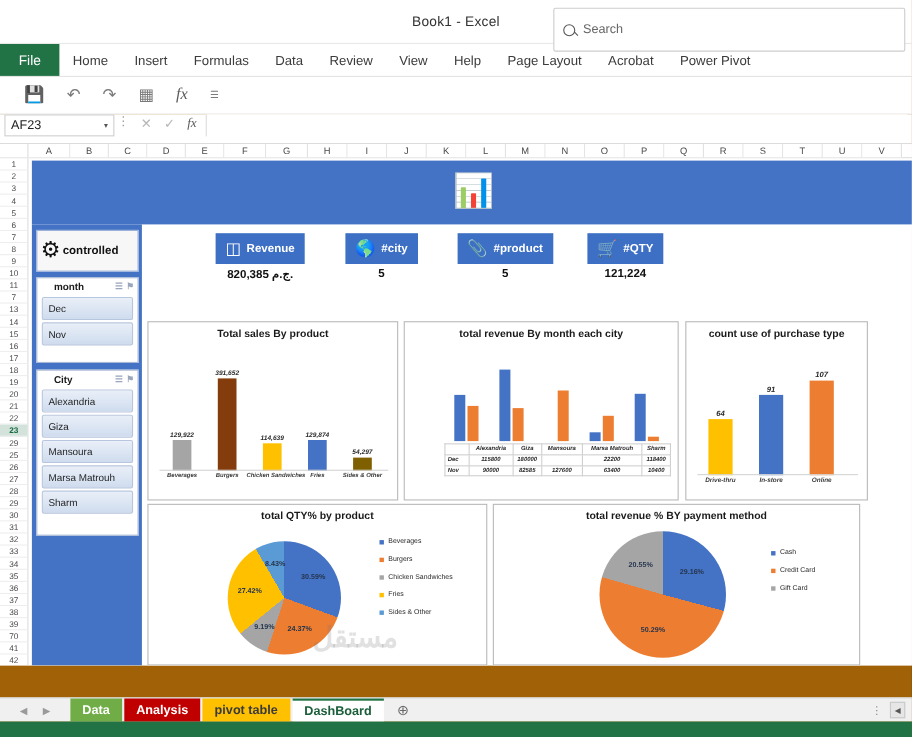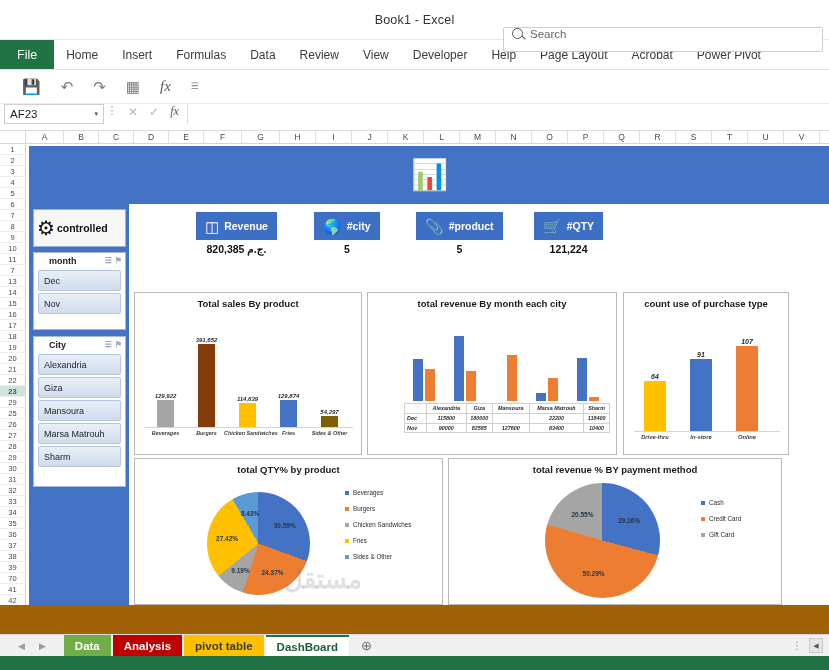--- a/index.html
+++ b/index.html
@@ -13,23 +13,23 @@
   
   .titlebar {
     height: 40px; background: #fff; display: flex; align-items: center;
     border-bottom: 1px solid #e8e8e8; position: relative;
   }
   .titlebar .book-title {
     position: absolute; left: 0; right: 0; text-align: center;
     font-size: 12.5px; color: #333; letter-spacing: .2px;
   }
   .searchbox {
-    position: absolute; right: 6px; top: 7px; width: 320px; height: 25px;
+    position: absolute; right: 6px; top: 7px; width: 320px; height: 40px;
     border: 1px solid #cdcdcd; border-radius: 2px; background: #fff;
-    display: flex; padding: 0 8px; gap: 7px; margin-top: 20px;
+    display: flex; align-items: center; padding: 0 8px; gap: 7px;
   }
   .searchbox .ph { color: #666; font-size: 11.5px; }
   .mag { width: 11px; height: 11px; border: 1.4px solid #555; border-radius: 50%;
          position: relative; flex: none; }
   .mag:after { content: ""; position: absolute; width: 5px; height: 1.4px;
                background: #555; transform: rotate(45deg); right: -4px; bottom: 0px; }
 
   
   .ribbon {
     height: 30px; background: #fff; display: flex; align-items: stretch;
@@ -216,21 +216,20 @@
   </div>
 
   <div class="ribbon">
     <div class="tab file">File</div>
     <div class="tab">Home</div>
     <div class="tab">Insert</div>
     <div class="tab">Formulas</div>
     <div class="tab">Data</div>
     <div class="tab">Review</div>
     <div class="tab">View</div>
-    <div class="tab">Developer</div>
     <div class="tab">Help</div>
     <div class="tab">Page Layout</div>
     <div class="tab">Acrobat</div>
     <div class="tab">Power Pivot</div>
   </div>
 
   <div class="qat">
     <span class="ic save">💾</span>
     <span class="ic">↶</span>
     <span class="ic">↷</span>

